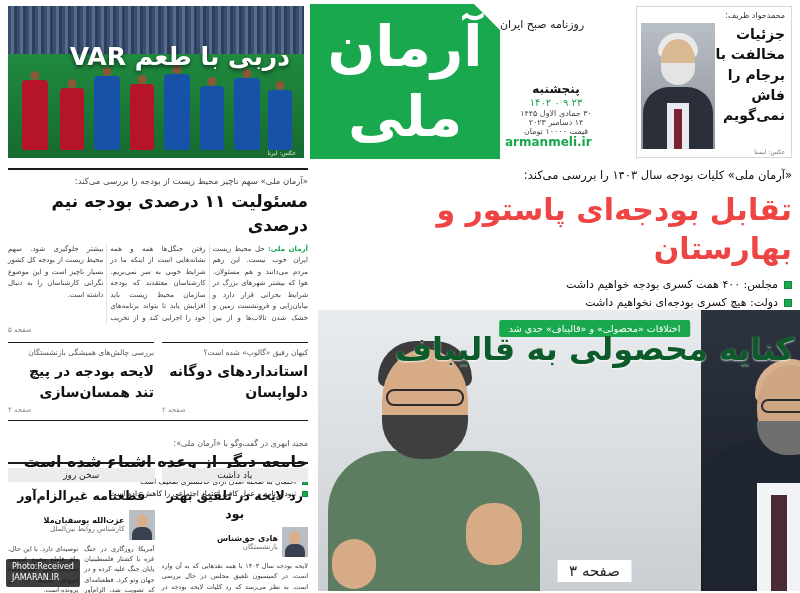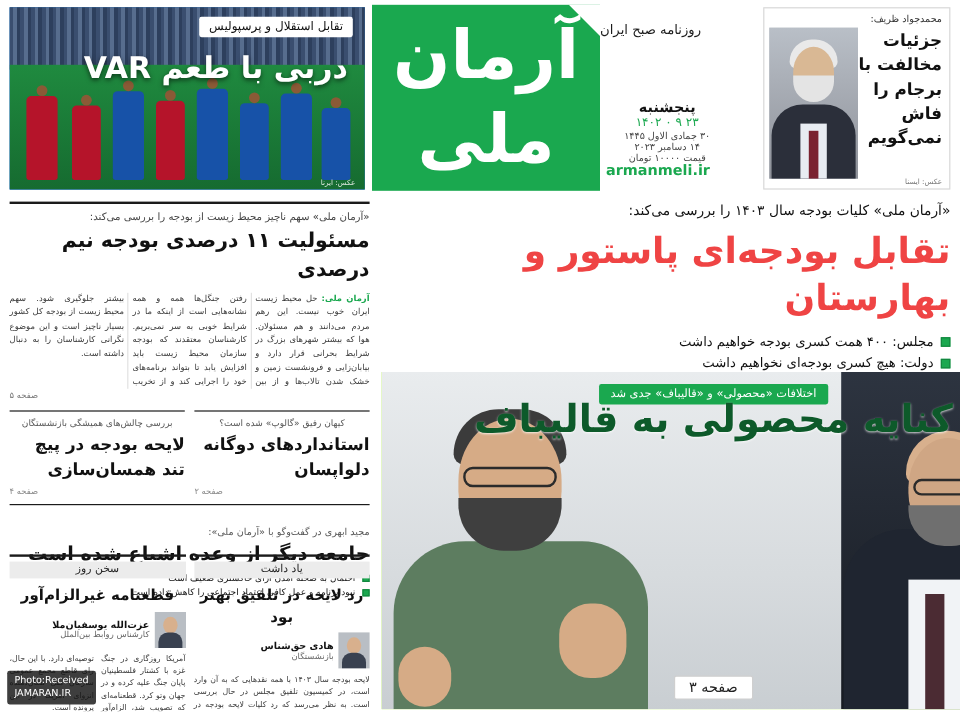--- a/index.html
+++ b/index.html
@@ -217,21 +217,21 @@
     padding: 3px 10px; border-radius: 2px; direction: rtl; white-space: nowrap;
   }
   .bp-title {
     position: absolute; top: 18px; left: 0; width: 100%;
     text-align: center; direction: rtl;
     color: #0d5a2a; font-size: 32px; font-weight: bold; line-height: 1.35;
     text-shadow: 0 1px 2px rgba(255,255,255,.8);
   }
   .bp-pager {
     position: absolute; bottom: 8px; left: 50%; transform: translateX(-50%);
-    background: #ffffff; color: #222; font-size: 12px;
+    background: #ffffff; color: #222; font-size: 15px;
     padding: 2px 12px; border-radius: 2px; direction: rtl;
     border: 1px solid #cfcfcf;
   }
 
   
   .lcol { position: absolute; top: 168px; left: 8px; width: 300px; }
   .art { border-top: 2px solid #1b1b1b; padding-top: 6px; margin-bottom: 8px; }
   .art-kicker { font-size: 8.5px; color: #444; text-align: right; direction: rtl; }
   .art-title {
     font-size: 17px; font-weight: bold; color: #111;
@@ -240,21 +240,21 @@
   .art-body {
     margin-top: 6px; direction: rtl; text-align: justify;
     font-size: 7px; color: #3a3a3a; line-height: 1.65;
     columns: 3; column-gap: 7px; column-rule: 1px solid #e2e2e2;
   }
   .art-body .lead-in { color: #1aa84f; font-weight: bold; margin-top: 44px; }
   .art-page { font-size: 7px; color: #777; text-align: left; direction: rtl; margin-top: 2px; }
 
   .two-up { display: flex; gap: 8px; }
   .two-up .cell { flex: 1; border-top: 1px solid #1b1b1b; padding-top: 5px; }
-  .cell-kicker { font-size: 7.5px; color: #555; text-align: center; direction: rtl; }
+  .cell-kicker { font-size: 7.5px; color: #555; text-align: right; direction: rtl; }
   .cell-title {
     font-size: 14px; font-weight: bold; color: #111;
     text-align: right; direction: rtl; margin-top: 4px; line-height: 1.45;
   }
   .cell-page { font-size: 7px; color: #888; text-align: left; direction: rtl; margin-top: 4px; }
 
   .mid-art { border-top: 1px solid #1b1b1b; padding-top: 18px; margin-top: 6px; }
   .mid-kicker { font-size: 8px; color: #555; text-align: right; direction: rtl; }
   .mid-title { font-size: 16px; font-weight: bold; color: #111; text-align: right; direction: rtl; margin-top: 4px; }
   .mid-bullets { margin-top: 6px; direction: rtl; }
@@ -325,21 +325,20 @@
         <div class="sp-p" style="left:192px;width:24px;height:64px;background:#1752a8;">
             <span class="sp-head"></span>
           </div>
         <div class="sp-p" style="left:226px;width:26px;height:72px;background:#1752a8;">
             <span class="sp-head"></span>
           </div>
         <div class="sp-p" style="left:260px;width:24px;height:60px;background:#1752a8;">
             <span class="sp-head"></span>
           </div>
       </div>
-      <div class="sport-tag">تقابل استقلال و پرسپولیس</div>
       <div class="sport-title">دربی با طعم VAR</div>
       <div class="sport-caption">عکس: ایرنا</div>
     </div>
 
     <div class="issue-box">
       <div class="lbl">شماره</div>
       <div class="num">۱۷۲۵</div>
     </div>
 
     <div class="mast-green">

